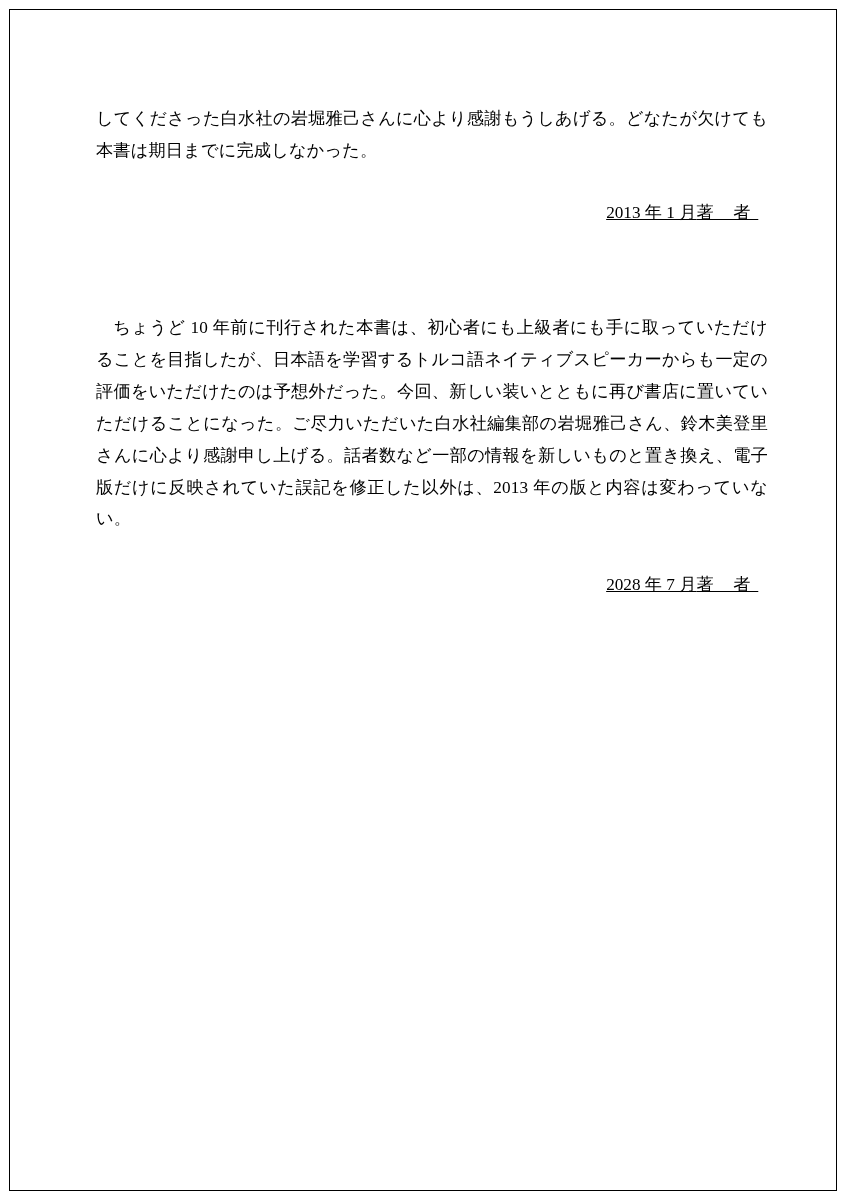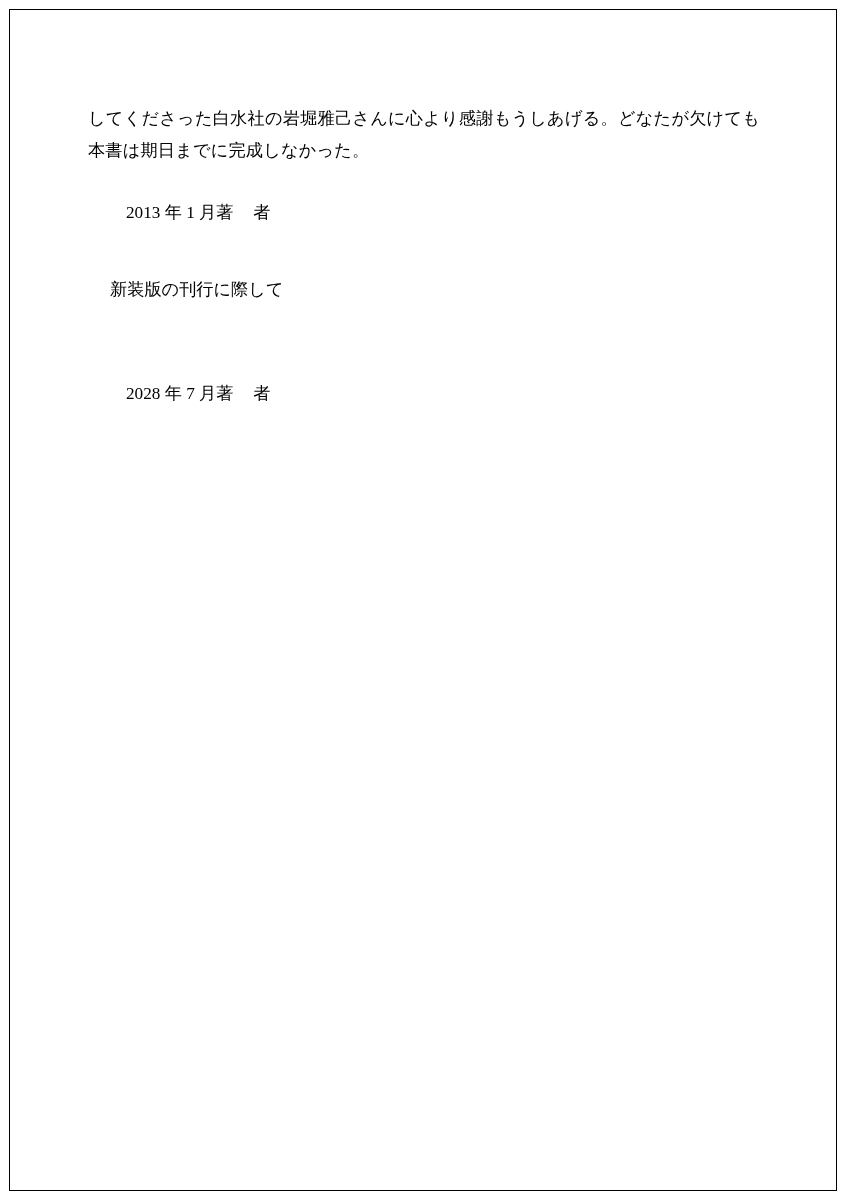--- a/index.html
+++ b/index.html
@@ -29,21 +29,21 @@
     position: absolute;
     left: 9px;
     top: 9px;
     width: 828px;
     height: 1182px;
     border: 1.5px solid #000000;
     box-sizing: border-box;
   }
   .content {
     position: absolute;
-    left: 88px;
+    left: 96px;
     top: 103px;
     width: 672px;
   }
   .para {
     font-size: 17.2px;
     line-height: 1.85;
     text-align: justify;
     text-justify: inter-character;
     margin: 0;
     letter-spacing: 0.01em;
@@ -51,26 +51,27 @@
   .para.indent {
     text-indent: 1em;
   }
   .block-gap-1 { height: 30px; }
   .block-gap-2 { height: 46px; }
   .block-gap-3 { height: 38px; }
   .block-gap-4 { height: 34px; }
 
   .signline {
     display: flex;
-    justify-content: flex-start;
+    justify-content: flex-end;
     align-items: baseline;
     font-size: 17.2px;
     line-height: 1.85;
     padding-left: 38px;
     padding-right: 8px;
+    text-decoration: underline;
   }
   .signline .date {
     white-space: nowrap;
   }
   .signline .author {
     white-space: nowrap;
     letter-spacing: 0.45em;
     padding-right: 0.1em;
   }
   .heading {
@@ -93,24 +94,24 @@
 
     <div class="block-gap-1"></div>
 
     <div class="signline">
       <span class="date">2013 年 1 月</span>
       <span class="author">著 者</span>
     </div>
 
     <div class="block-gap-2"></div>
 
-    <h2 class="heading">新装版の刊行に際して</h2>
 
     <div class="block-gap-3"></div>
 
+    <p class="para indent">ちょうど 10 年前に刊行された本書は、初心者にも上級者にも手に取っていただけることを目指したが、日本語を学習するトルコ語ネイティブスピーカーからも一定の評価をいただけたのは予想外だった。今回、新しい装いとともに再び書店に置いていただけることになった。ご尽力いただいた白水社編集部の岩堀雅己さん、鈴木美登里さんに心より感謝申し上げる。話者数など一部の情報を新しいものと置き換え、電子版だけに反映されていた誤記を修正した以外は、2013 年の版と内容は変わっていない。</p>
 
     <div class="block-gap-4"></div>
 
     <div class="signline">
       <span class="date">2028 年 7 月</span>
       <span class="author">著 者</span>
     </div>
 
   </div>
 </div>

